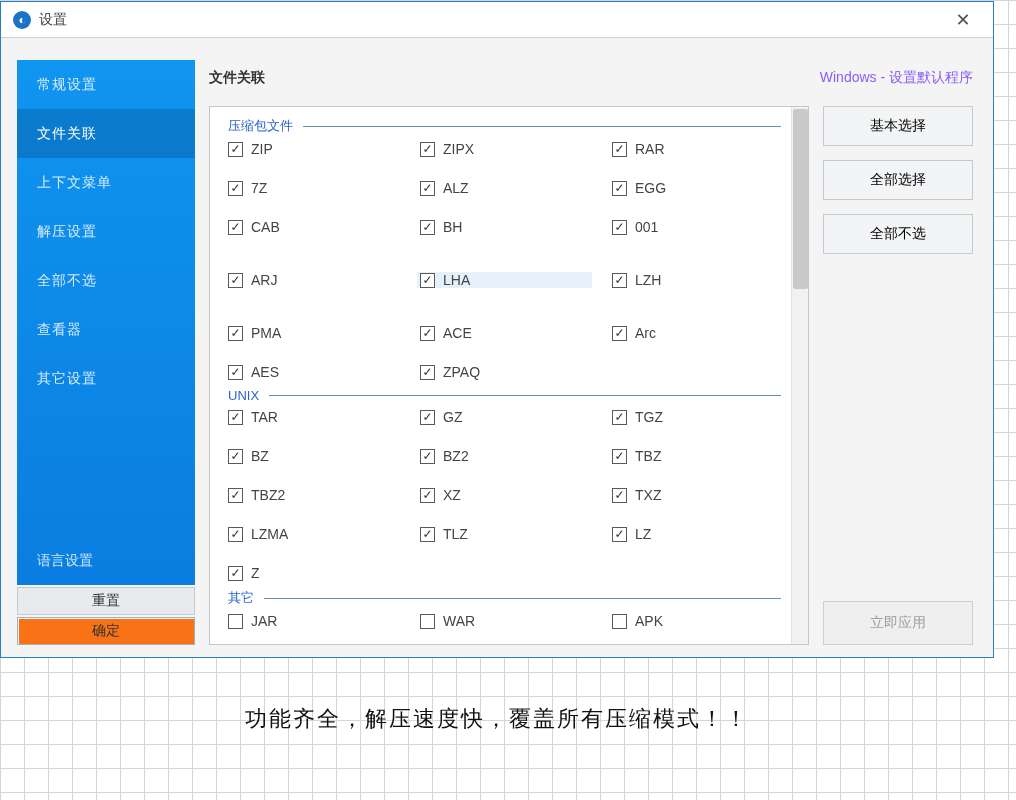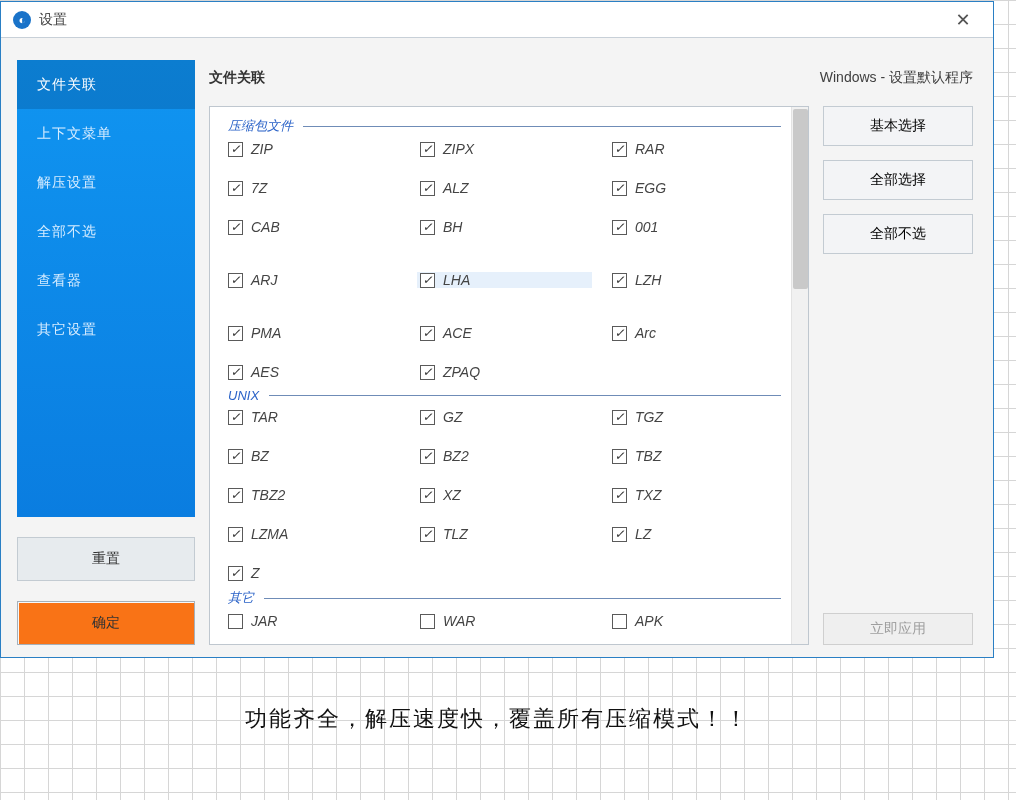--- a/index.html
+++ b/index.html
@@ -42,46 +42,46 @@
   display:flex; flex-direction:column;
 }
 .sidebar-item {
   height: 49px; display:flex; align-items:center; padding-left: 20px;
   color:#d6ecff; cursor:pointer; letter-spacing: 1px;
 }
 .sidebar-item.active { background: rgba(0,40,90,0.22); color:#fff; }
 .sidebar-spacer { flex:1; }
 .sidebar-lang { height: 49px; display:flex; align-items:center; padding-left:20px; color:#cfe7ff; cursor:pointer; }
 .sidebar-btn {
-  height: 44px; background:#e7ebee; border:1px solid #c3cbd2;
+  height: 28px; background:#e7ebee; border:1px solid #c3cbd2;
   display:flex; align-items:center; justify-content:center;
-  color:#333; cursor:pointer; margin-top:20px;
+  color:#333; cursor:pointer; margin-top:2px;
 }
 .sidebar-btn.primary { background:#f97316; border:1px solid #a6b0b9; box-shadow: inset 1px 1px 0 #f5f8fb; }
 
 .main { flex:1; background:#f4f4f4; display:flex; flex-direction:column; padding: 0 4px 0 14px; }
 .main-header { display:flex; align-items:center; height: 36px; }
 .main-title { font-weight: bold; color:#333; }
 .header-spacer { flex:1; }
-.header-link { color:#404040; cursor:pointer; }
+.header-link { color:#8b5cf6; cursor:pointer; }
 
 .content-row { flex:1; display:flex; gap: 14px; margin-top: 10px; }
 
 .panel {
   flex:1; border:1px solid #bfc7cf; background:#fff; position:relative;
   display:flex; overflow:hidden;
 }
 .panel-inner { flex:1; overflow-y:auto; padding: 4px 10px 6px 18px; }
 .scrollbar-fake {
   width: 17px; background:#f1f1f1; border-left:1px solid #e3e3e3;
   display:flex; flex-direction:column; align-items:center;
 }
 .scroll-thumb { width: 15px; height: 180px; background:#c9c9c9; border-radius:2px; margin-top:2px; }
 
-.group { margin-top: 4px; font-style: italic; }
+.group { margin-top: 4px; }
 .group-title {
   color:#2b63c8; font-size:13px; display:flex; align-items:center; gap:4px;
   margin: 6px 0 6px 0;
 }
 .group-title::after {
   content:""; flex:1; height:1px; background:#6f8cb7; margin-left:6px;
 }
 .grid { display:grid; grid-template-columns: 1fr 1fr 1fr; row-gap: 8px; column-gap: 6px; margin-bottom: 8px; gap: 23px; }
 .chk { display:flex; align-items:center; gap: 8px; color:#444; }
 .chk .box {
@@ -92,21 +92,21 @@
 .chk.checked .box::before { content:"✓"; }
 .chk.hl { background:#e6f0fb; padding:0 3px; margin:14px -3px; }
 
 .right-col { width: 150px; display:flex; flex-direction:column; gap: 14px; }
 .rbtn {
   height: 40px; background:#f3f4f6; border:1px solid #c3cbd2;
   display:flex; align-items:center; justify-content:center; cursor:pointer;
 }
 .right-spacer { flex:1; }
 .apply-btn {
-  height: 32px; border:1px solid #cfcfcf; background:#efefef;
+  height: 44px; border:1px solid #cfcfcf; background:#efefef;
   color:#9e9e9e; display:flex; align-items:center; justify-content:center;
 }
 
 .caption {
   text-align:center; font-family: "KaiTi","STKaiti",serif; font-size: 22px;
   color:#111; margin-top: 46px; letter-spacing: 2px;
 }
 </style>
 </head>
 <body>
@@ -117,39 +117,45 @@
   <div class="titlebar">
     <span class="title-icon">◐</span>
     <span class="title-text">设置</span>
     <div class="titlebar-spacer"></div>
     <div class="close-btn">✕</div>
   </div>
 
   <div class="body">
     <div class="sidebar">
       <div class="sidebar-main">
+        <div class="sidebar-item">
+              <span>常规设置</span>
+            </div>
         <div class="sidebar-item active">
               <span>文件关联</span>
             </div>
         <div class="sidebar-item">
               <span>上下文菜单</span>
             </div>
         <div class="sidebar-item">
               <span>解压设置</span>
             </div>
         <div class="sidebar-item">
               <span>全部不选</span>
             </div>
         <div class="sidebar-item">
               <span>查看器</span>
             </div>
         <div class="sidebar-item">
               <span>其它设置</span>
             </div>
         <div class="sidebar-spacer"></div>
+        <div class="sidebar-lang">
+              <span>语言设置</span>
+            </div>
       </div>
       <div class="sidebar-btn">
             <span>重置</span>
           </div>
       <div class="sidebar-btn primary">
             <span>确定</span>
           </div>
     </div>
 
     <div class="main">

